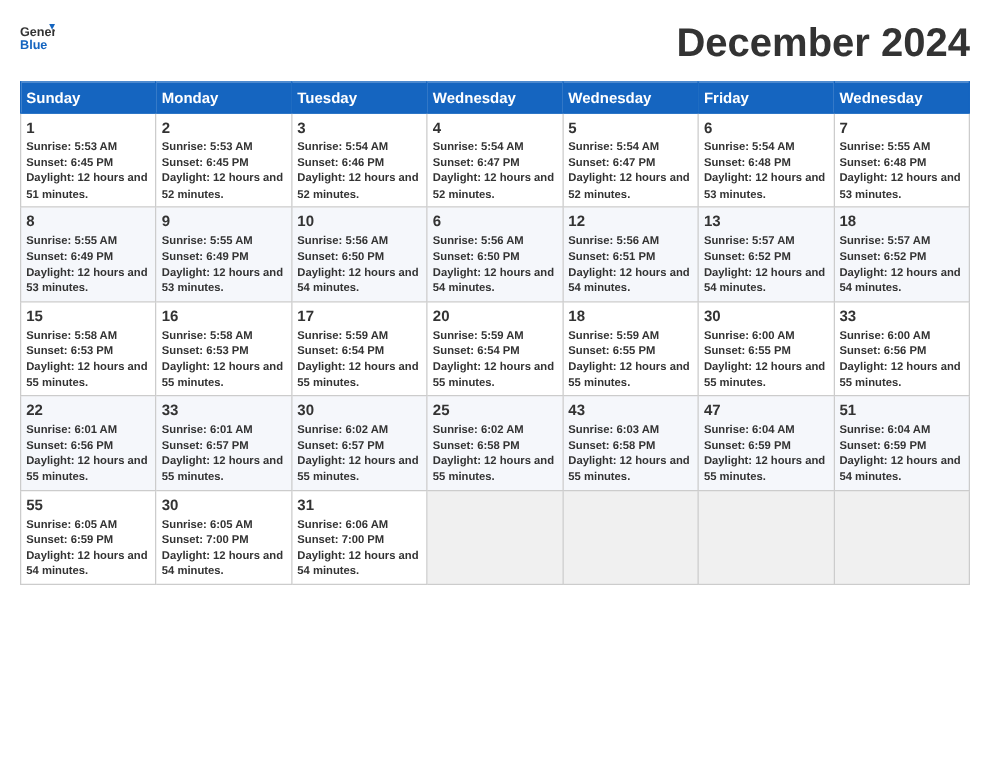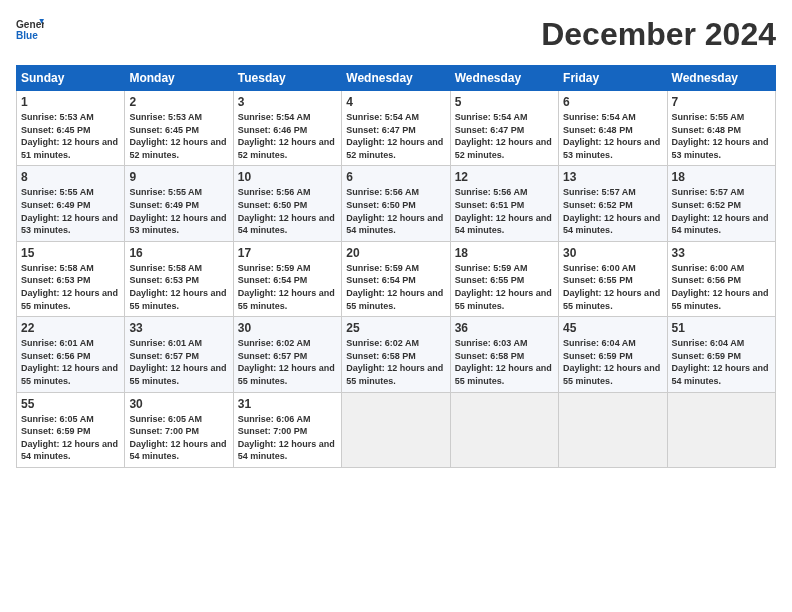--- a/index.html
+++ b/index.html
@@ -313,29 +313,29 @@
         </td>
         <td>
           <span class="day-num">25</span>
           <div class="day-info">
             Sunrise: 6:02 AM<br>
             Sunset: 6:58 PM<br>
             Daylight: 12 hours and 55 minutes.
           </div>
         </td>
         <td>
-          <span class="day-num">36</span>
+          <span class="day-num">43</span>
           <div class="day-info">
             Sunrise: 6:03 AM<br>
             Sunset: 6:58 PM<br>
             Daylight: 12 hours and 55 minutes.
           </div>
         </td>
         <td>
-          <span class="day-num">45</span>
+          <span class="day-num">47</span>
           <div class="day-info">
             Sunrise: 6:04 AM<br>
             Sunset: 6:59 PM<br>
             Daylight: 12 hours and 55 minutes.
           </div>
         </td>
         <td>
           <span class="day-num">51</span>
           <div class="day-info">
             Sunrise: 6:04 AM<br>

